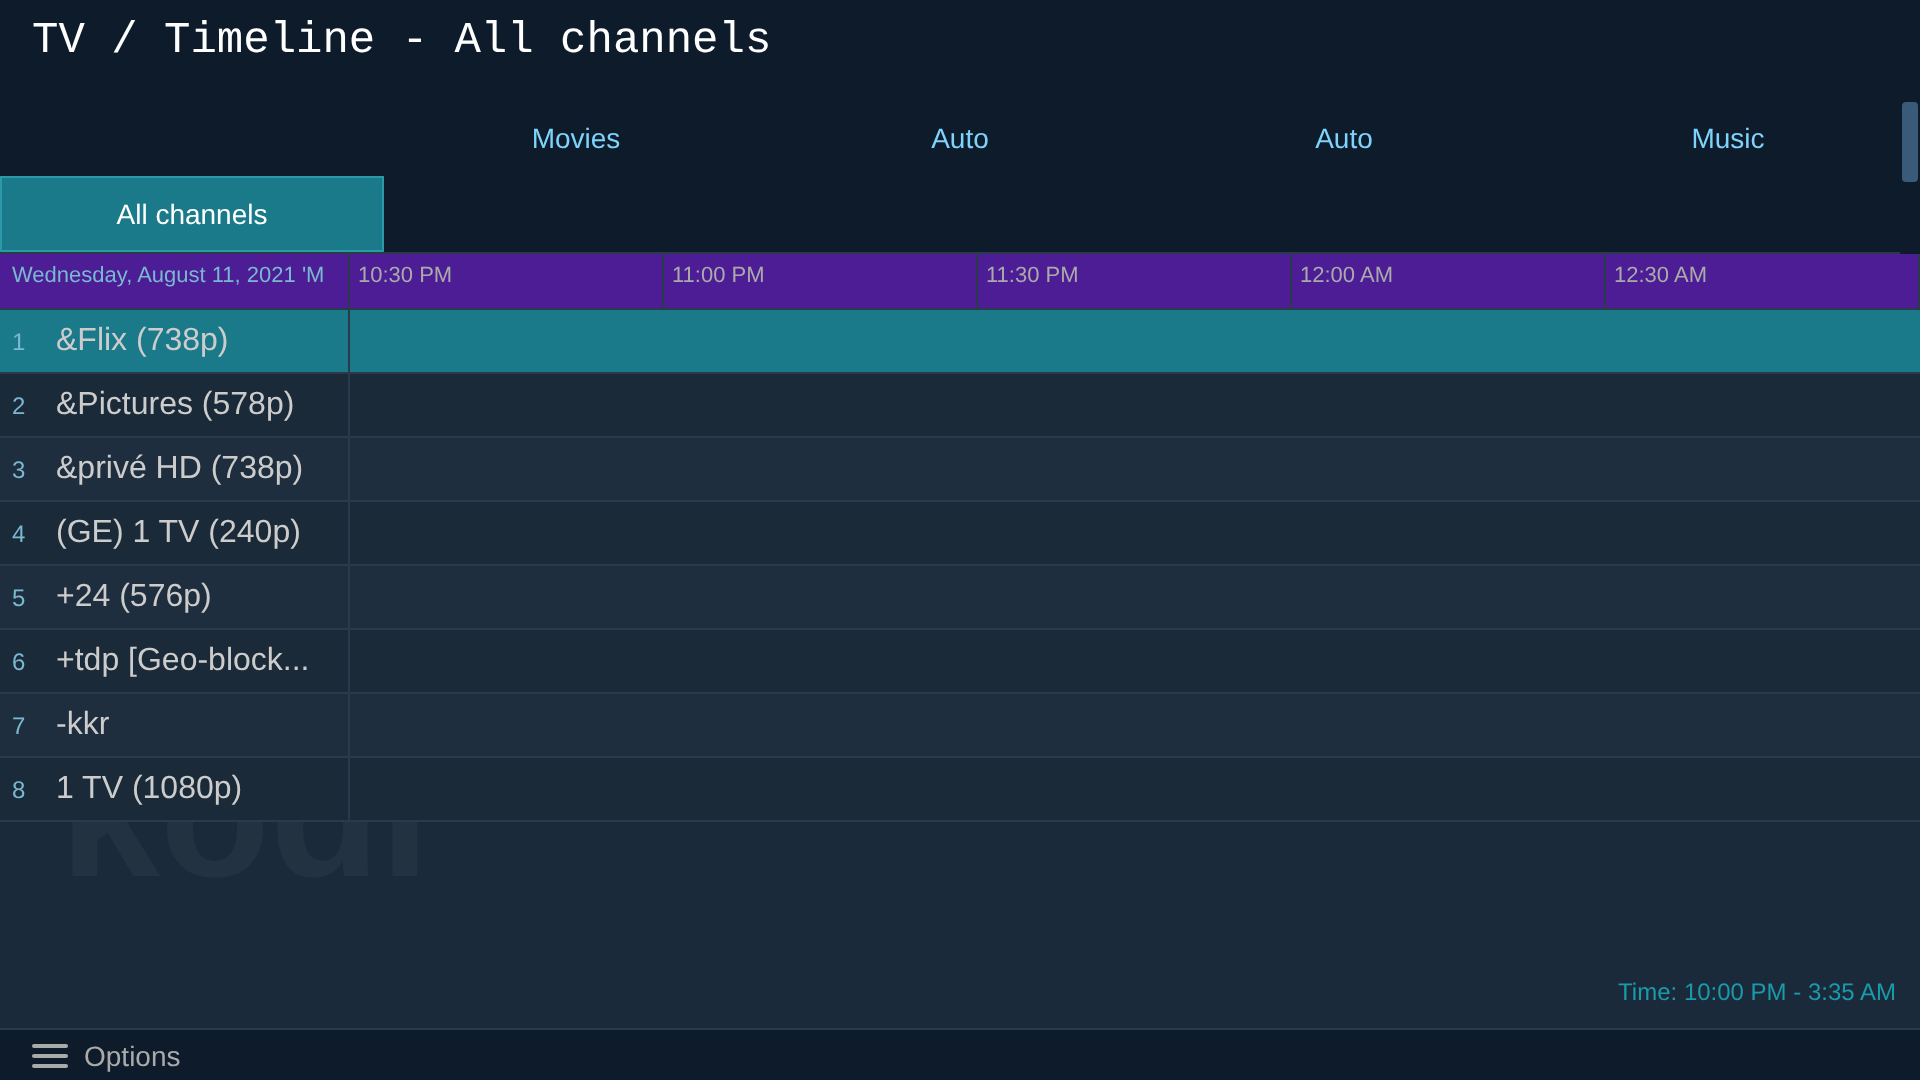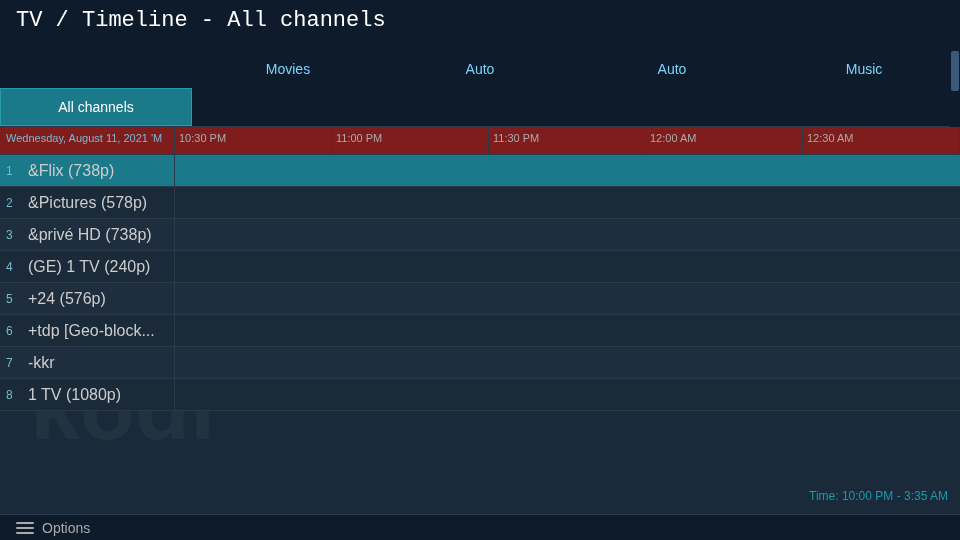--- a/index.html
+++ b/index.html
@@ -70,21 +70,21 @@
 
     
     .timeline-area {
       position: relative;
       z-index: 1;
     }
 
     
     .time-header {
       display: flex;
-      background: #7f1d1d;
+      background: #4c1d95;
       border-bottom: 1px solid #2a3a4a;
       height: 28px;
     }
     .time-header-date {
       width: 175px;
       min-width: 175px;
       padding: 5px 6px;
       font-size: 11px;
       color: #7ab8d0;
       border-right: 1px solid #2a3a4a;

